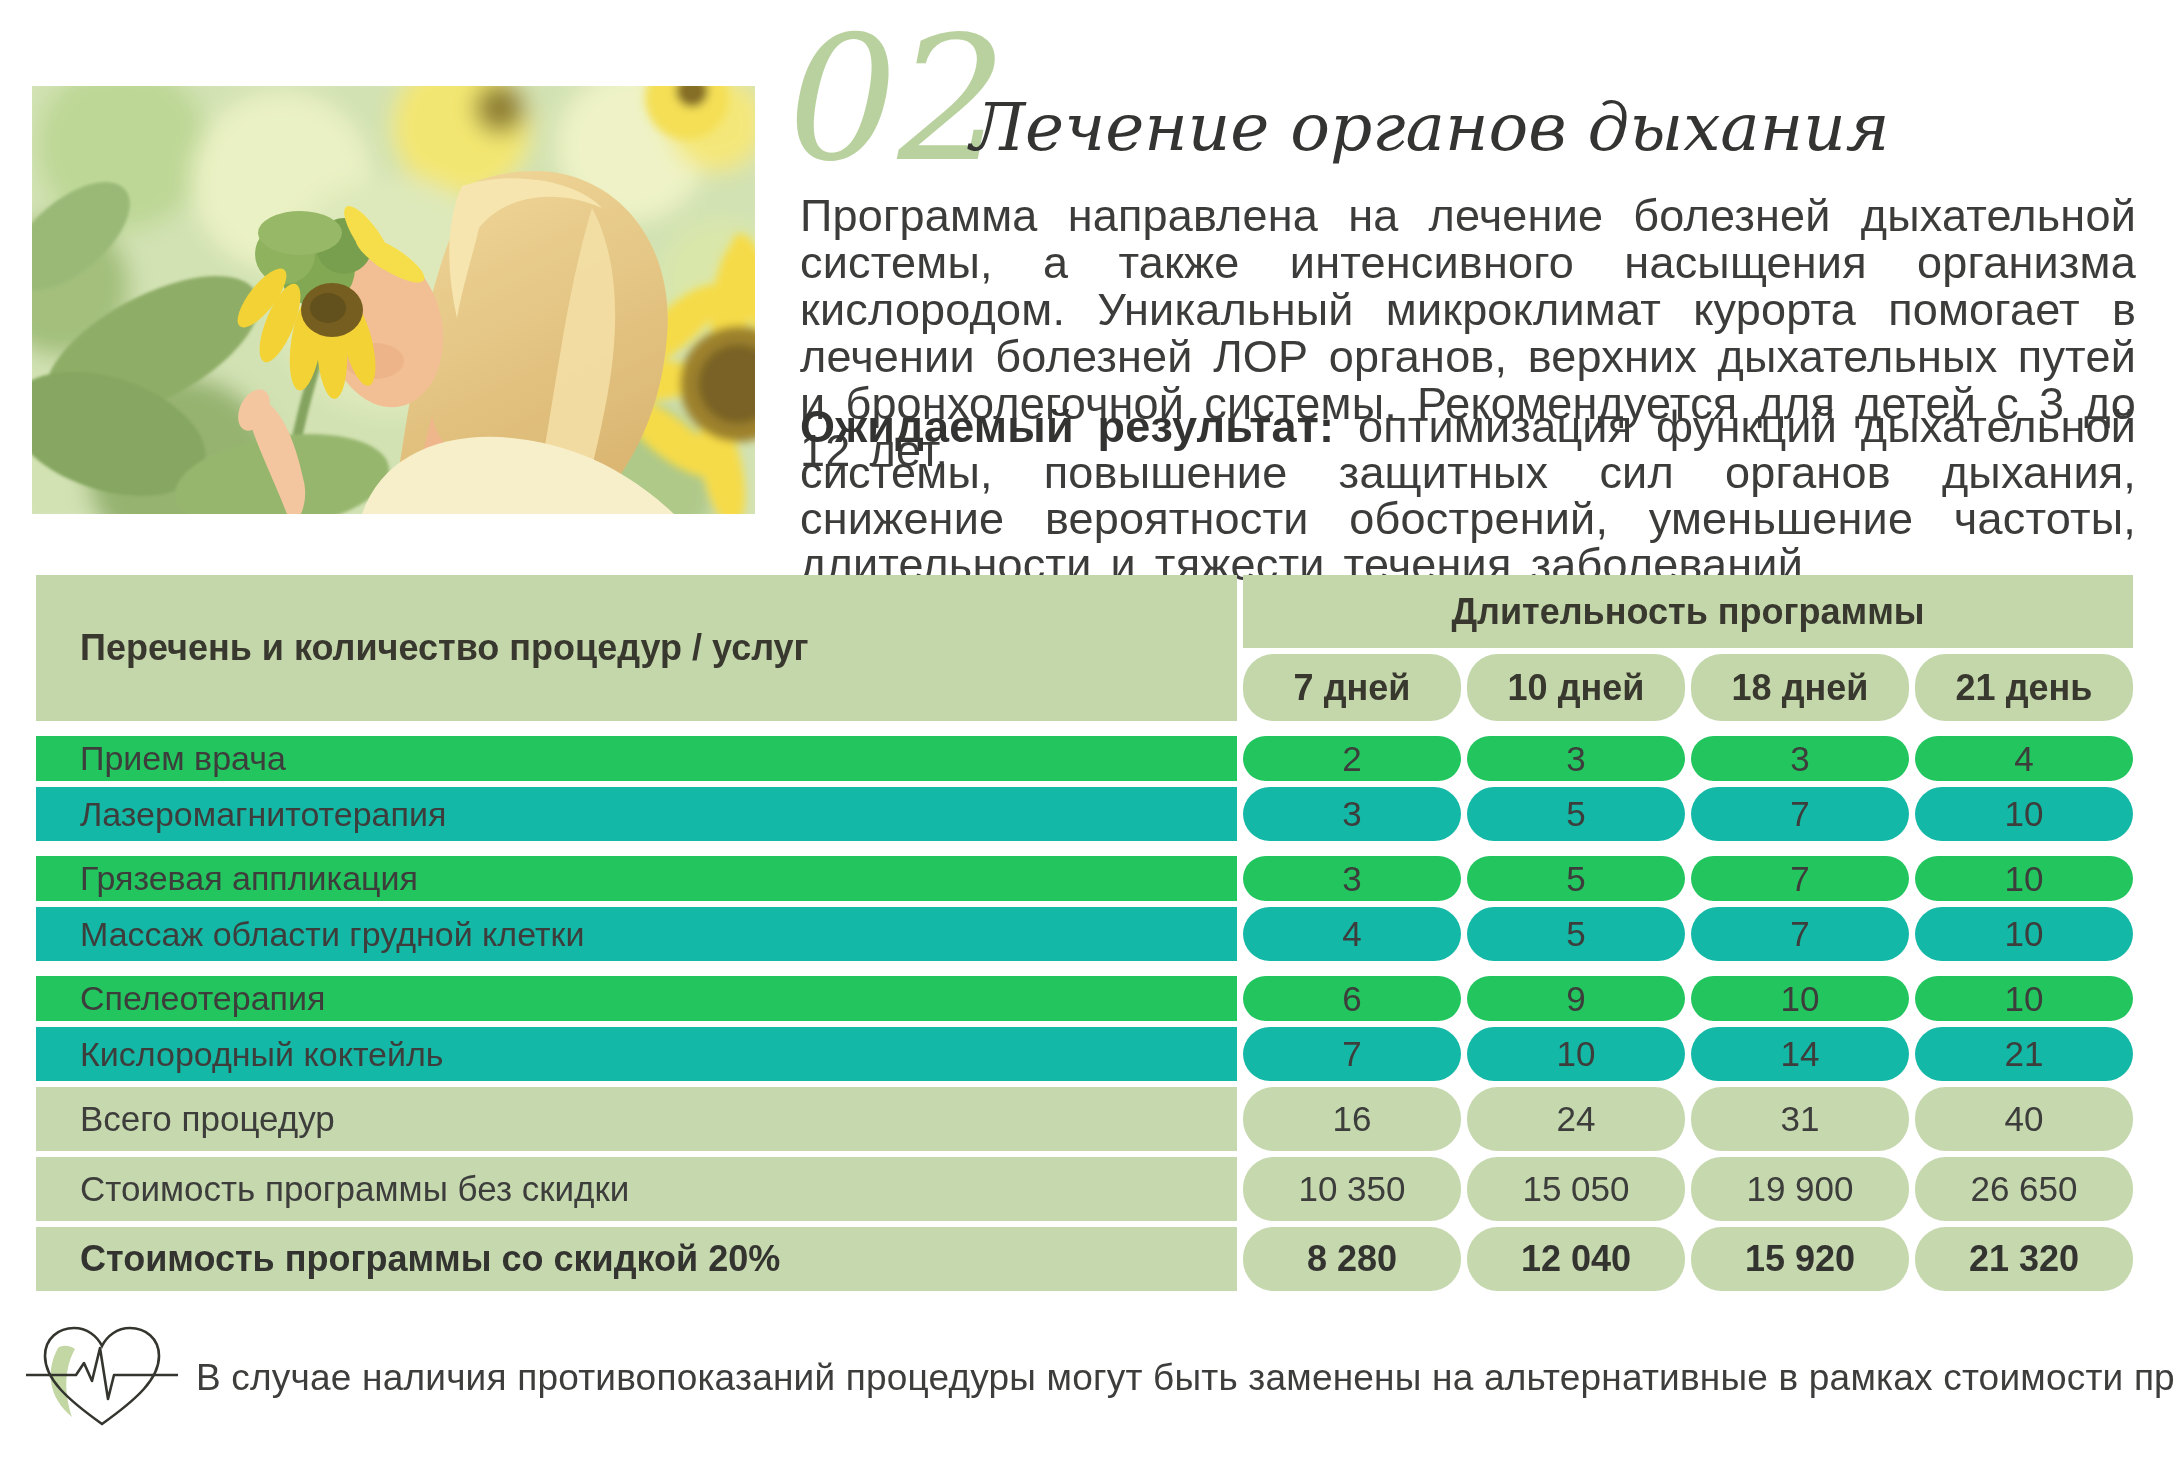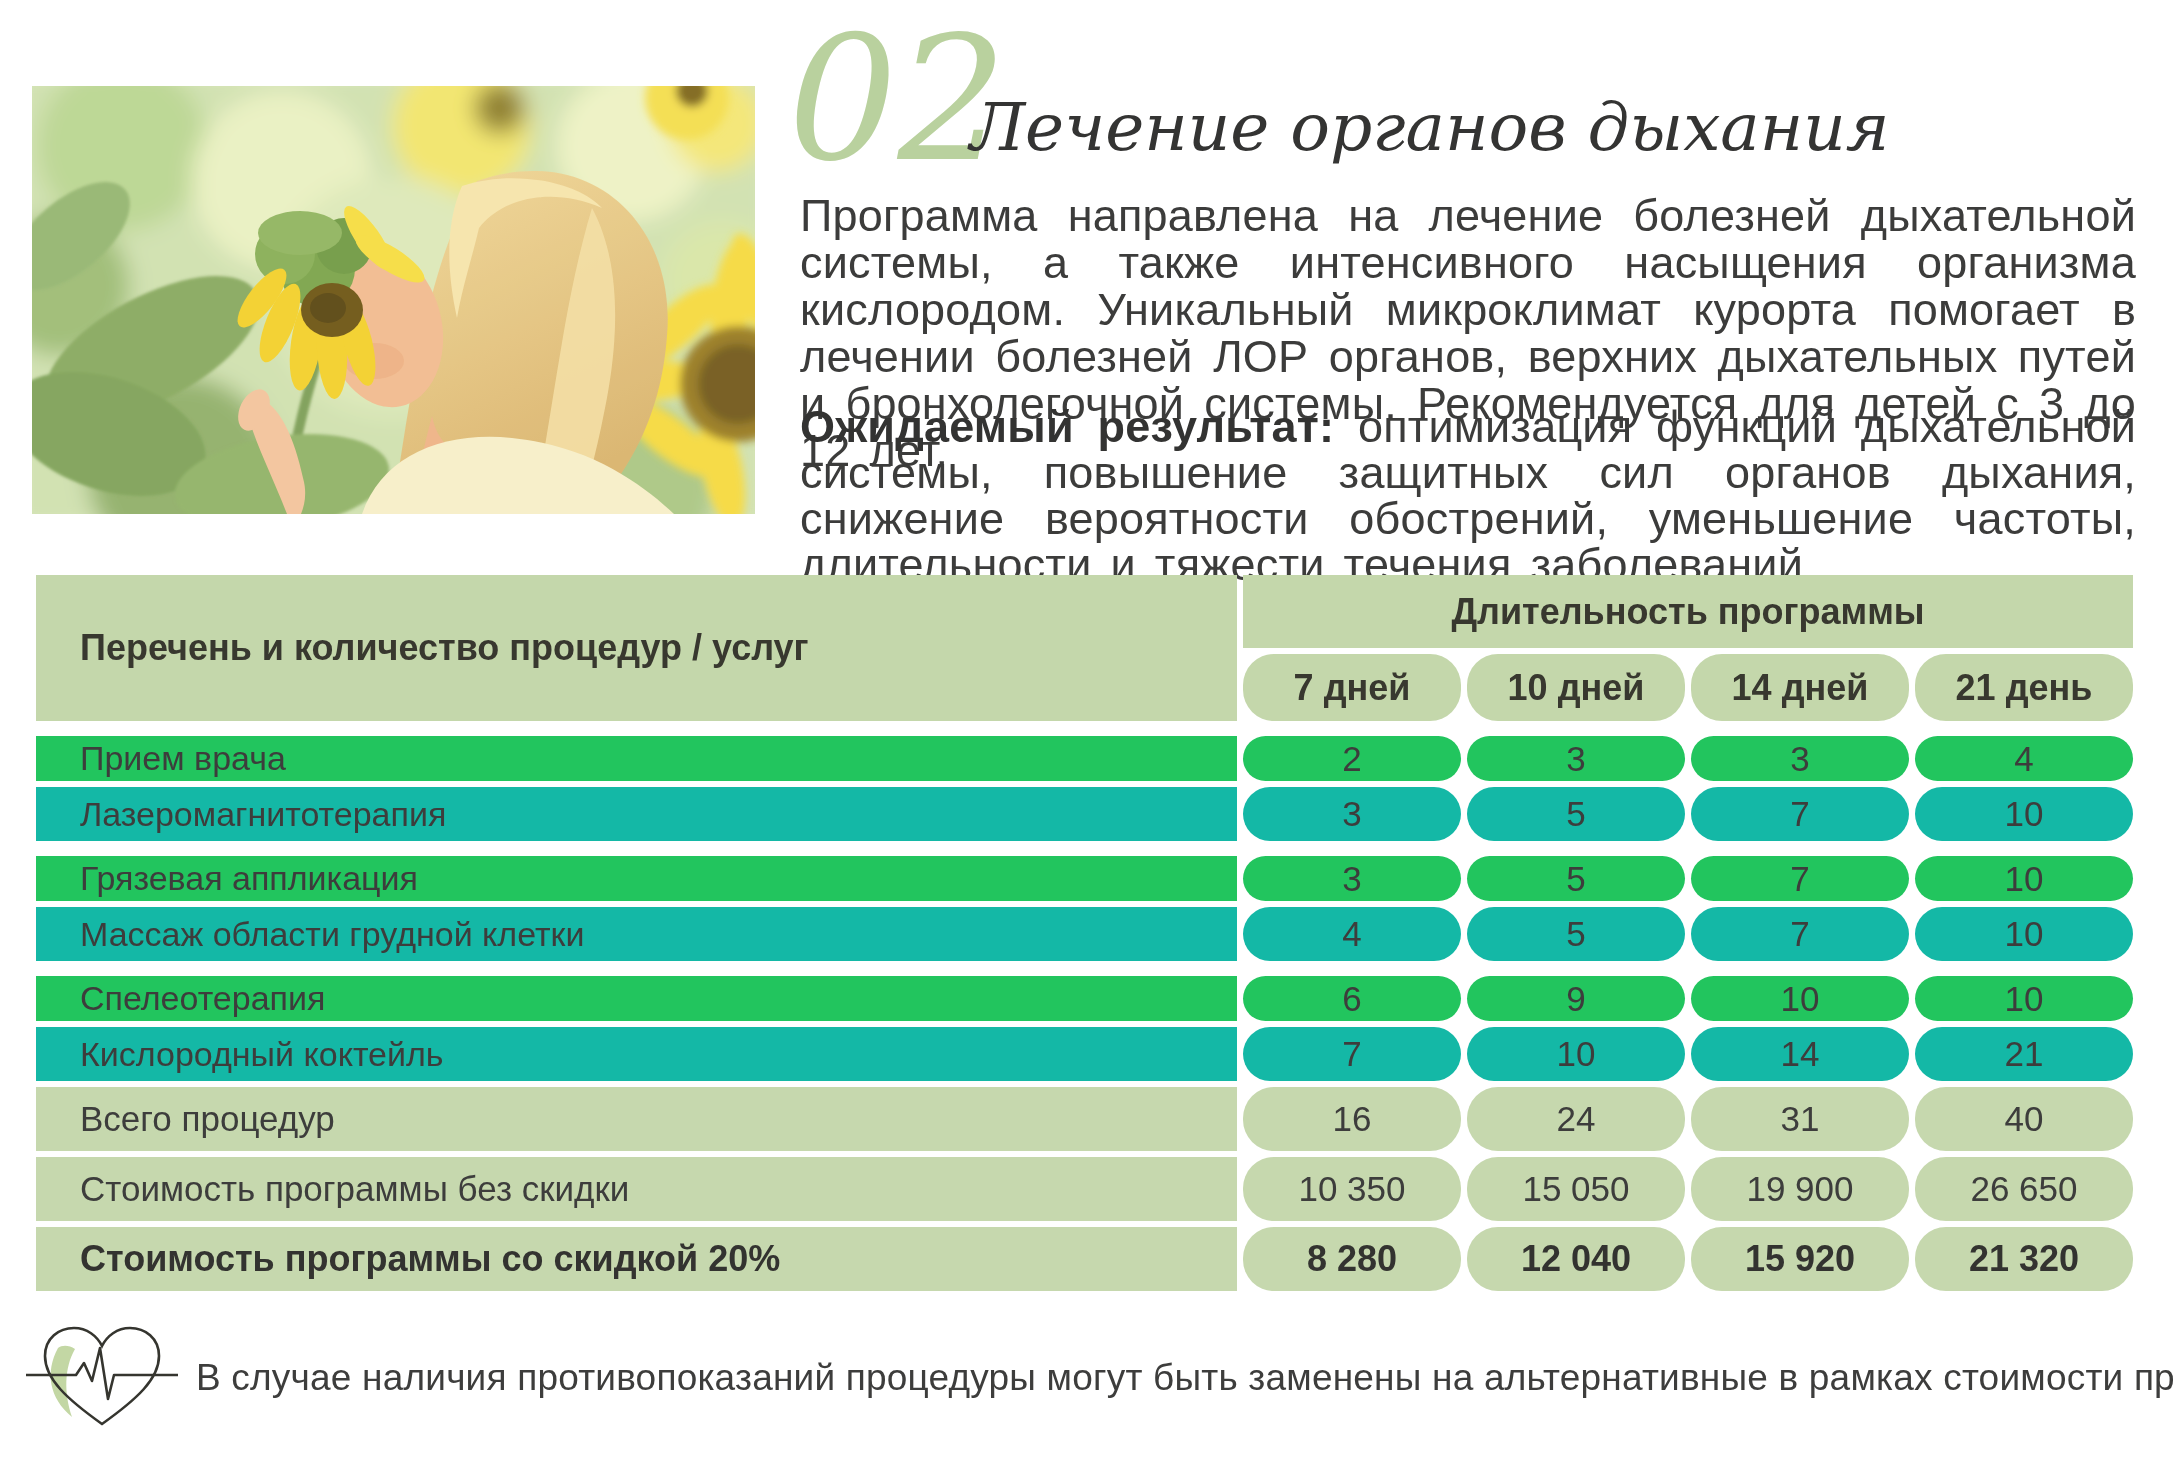--- a/index.html
+++ b/index.html
@@ -143,21 +143,21 @@
   <h1 class="page-title" style="margin:8px;">Лечение органов дыхания</h1>
 
   <p class="para para-intro" style="margin:0;">Программа направлена на лечение болезней дыхательной системы, а также интенсивного насыщения организма кислородом. Уникальный микроклимат курорта помогает в лечении болезней ЛОР органов, верхних дыхательных путей и бронхолегочной системы. Рекомендуется для детей с 3 до 12 лет.</p>
   <p class="para para-expected" style="margin:0;"><b>Ожидаемый результат:</b><span> оптимизация функций дыхательной системы, повышение защитных сил органов дыхания, снижение вероятности обострений, уменьшение частоты, длительности и тяжести течения заболеваний.</span></p>
 
   <div class="proc-table">
     <div class="cell c-green hdr lab span-left">Перечень и количество процедур / услуг</div>
     <div class="cell c-green hdr span-group">Длительность программы</div>
     <div class="cell c-green hdr val">7 дней</div>
     <div class="cell c-green hdr val">10 дней</div>
-    <div class="cell c-green hdr val">14 дней</div>
+    <div class="cell c-green hdr val">18 дней</div>
     <div class="cell c-green hdr val">21 день</div>
 
     <div class="cell c-light lab">Прием врача</div>
     <div class="cell c-light val">2</div>
     <div class="cell c-light val">3</div>
     <div class="cell c-light val">3</div>
     <div class="cell c-light val">4</div>
 
     <div class="cell c-mid lab">Лазеромагнитотерапия</div>
     <div class="cell c-mid val">3</div>

